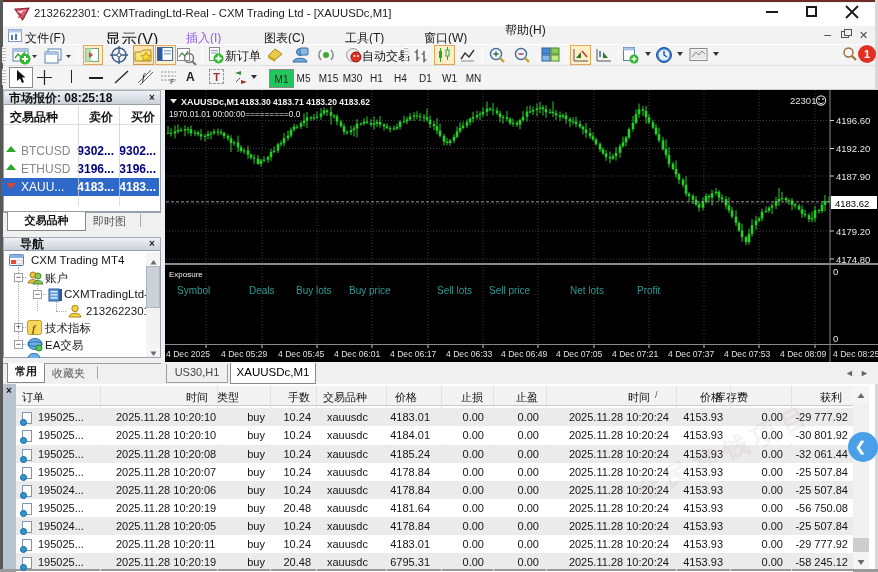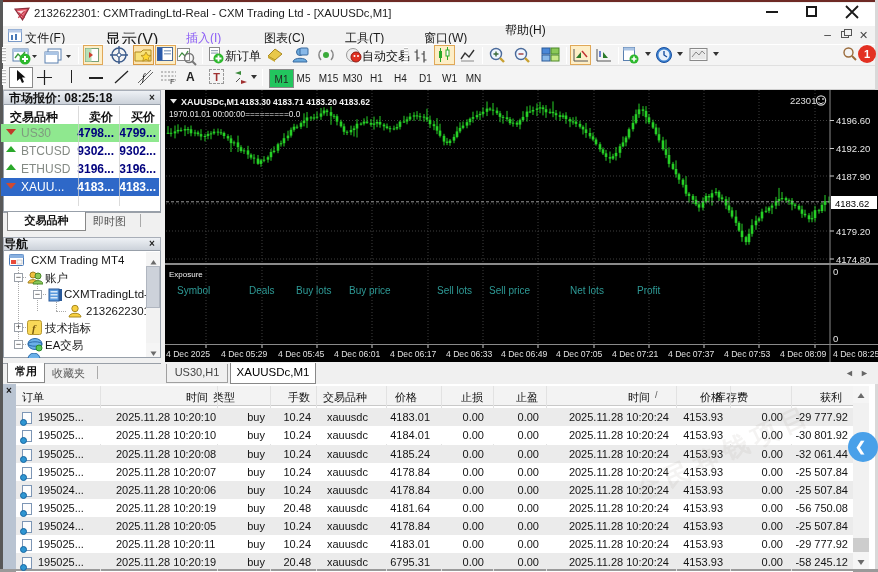--- a/index.html
+++ b/index.html
@@ -254,26 +254,20 @@
 <div class="tfbtn" style="left:461px">MN</div>
 
 <div class="abs phead" style="left:3px;top:90px;width:158px;height:15px;padding-left:5px;line-height:14px">市场报价: 08:25:18</div>
 <div class="abs" style="left:149px;top:92px;font-size:10px;color:#222;font-weight:bold">×</div>
 <div class="abs" style="left:3px;top:105px;width:158px;height:107px;background:#fff;border:1px solid #98a0aa;border-top:none"></div>
 <div class="abs" style="left:10px;top:109px;font-size:12px;font-weight:bold;color:#111">交易品种</div>
 <div class="abs" style="left:60px;top:109px;width:53px;text-align:right;font-size:12px;font-weight:bold;color:#111">卖价</div>
 <div class="abs" style="left:102px;top:109px;width:53px;text-align:right;font-size:12px;font-weight:bold;color:#111">买价</div>
 <div class="abs" style="left:4px;top:124px;width:156px;height:1px;background:#e0e0e0"></div>
 
-<div class="mwrow" style="top:124px;background:#8fe88f">
- <i class="arr" style="border-top:6px solid #c03a28"></i>
- <span class="mwsym" style="color:#7f9b7f">US30</span>
- <span class="mwp" style="left:58px;width:55px">4798...</span>
- <span class="mwp" style="left:100px;width:55px">4799...</span>
-</div>
 <div class="mwrow" style="top:142px">
  <i class="arr" style="border-bottom:6px solid #2aa82a;top:4px"></i>
  <span class="mwsym">BTCUSD</span>
  <span class="mwp" style="left:58px;width:55px">9302...</span>
  <span class="mwp" style="left:100px;width:55px">9302...</span>
 </div>
 <div class="mwrow" style="top:160px">
  <i class="arr" style="border-bottom:6px solid #2aa82a;top:4px"></i>
  <span class="mwsym">ETHUSD</span>
  <span class="mwp" style="left:58px;width:55px">3196...</span>
@@ -288,21 +282,21 @@
 <div class="abs" style="left:78px;top:106px;width:1px;height:100px;background:#cfcfcf;opacity:0.75"></div>
 <div class="abs" style="left:119px;top:106px;width:1px;height:100px;background:#cfcfcf;opacity:0.75"></div>
 
 <div class="abs" style="left:3px;top:212px;width:158px;height:20px;background:#f0f0f0"></div>
     <div class="abs" style="left:3px;top:212px;width:4px;height:1px;background:#9aa0a8"></div>
     <div class="abs" style="left:86px;top:212px;width:75px;height:1px;background:#9aa0a8"></div>
 <div class="abs" style="left:7px;top:212px;width:79px;height:19px;background:#fff;border:1px solid #888;border-top:none;font-size:11px;font-weight:bold;color:#111;text-align:center;line-height:17px">交易品种</div>
 <div class="abs" style="left:93px;top:214px;font-size:11px;color:#555">即时图</div>
 <div class="abs" style="left:140px;top:214px;width:1px;height:13px;background:#aaa"></div>
 
-<div class="abs phead" style="left:3px;top:237px;width:158px;height:14px;padding-left:0;line-height:13px">导航</div>
+<div class="abs phead" style="left:3px;top:237px;width:158px;height:14px;padding-left:16px;line-height:13px">导航</div>
 <div class="abs" style="left:149px;top:238px;font-size:10px;color:#222;font-weight:bold">×</div>
 <div class="abs" style="left:3px;top:251px;width:158px;height:107px;background:#fff;border:1px solid #98a0aa;border-top:none"></div>
 
 <div class="abs" style="left:18px;top:267px;width:1px;height:78px;border-left:1px dotted #aaa"></div>
 <div class="abs" style="left:18px;top:277px;width:8px;height:1px;border-top:1px dotted #aaa"></div>
 <div class="abs" style="left:18px;top:327px;width:8px;height:1px;border-top:1px dotted #aaa"></div>
 <div class="abs" style="left:18px;top:344px;width:8px;height:1px;border-top:1px dotted #aaa"></div>
 <div class="abs" style="left:37px;top:283px;width:1px;height:28px;border-left:1px dotted #aaa"></div>
 <div class="abs" style="left:37px;top:294px;width:9px;height:1px;border-top:1px dotted #aaa"></div>
 <div class="abs" style="left:56px;top:302px;width:1px;height:9px;border-left:1px dotted #aaa"></div>
@@ -882,21 +876,21 @@
 <div class="abs" style="left:845px;top:368px;font-size:9px;color:#666">◄</div>
 <div class="abs" style="left:860px;top:368px;font-size:9px;color:#666">►</div>
 
 <div class="abs" style="left:3px;top:384px;width:872px;height:185px;background:#fff"></div>
 <div class="abs" style="left:3px;top:384px;width:13px;height:185px;background:#b9c4d2"></div>
 <div class="abs" style="left:6px;top:385px;font-size:10px;color:#111;font-weight:bold">×</div>
 
 <div class="abs" style="left:16px;top:386px;width:837px;height:20px;background:#f3f3f3;border-bottom:1px solid #c9c9c9"></div>
 <div class="th" style="left:22px">订单</div>
 <div class="th" style="left:108px;width:100px;text-align:right">时间</div>
-<div class="th" style="left:199px;width:50px;text-align:center">类型</div>
+<div class="th" style="left:217px;width:50px;text-align:left">类型</div>
 <div class="th" style="left:260px;width:50px;text-align:right">手数</div>
 <div class="th" style="left:323px">交易品种</div>
 <div class="th" style="left:367px;width:50px;text-align:right">价格</div>
 <div class="th" style="left:433px;width:50px;text-align:right">止损</div>
 <div class="th" style="left:488px;width:50px;text-align:right">止盈</div>
 <div class="th" style="left:550px;width:100px;text-align:right">时间</div>
 <div class="th" style="left:655px;font-size:9px;color:#555">/</div>
 <div class="th" style="left:672px;width:50px;text-align:right">价格</div>
 <div class="th" style="left:715px;width:60px;text-align:left">库存费</div>
 <div class="th" style="left:792px;width:50px;text-align:right">获利</div>

